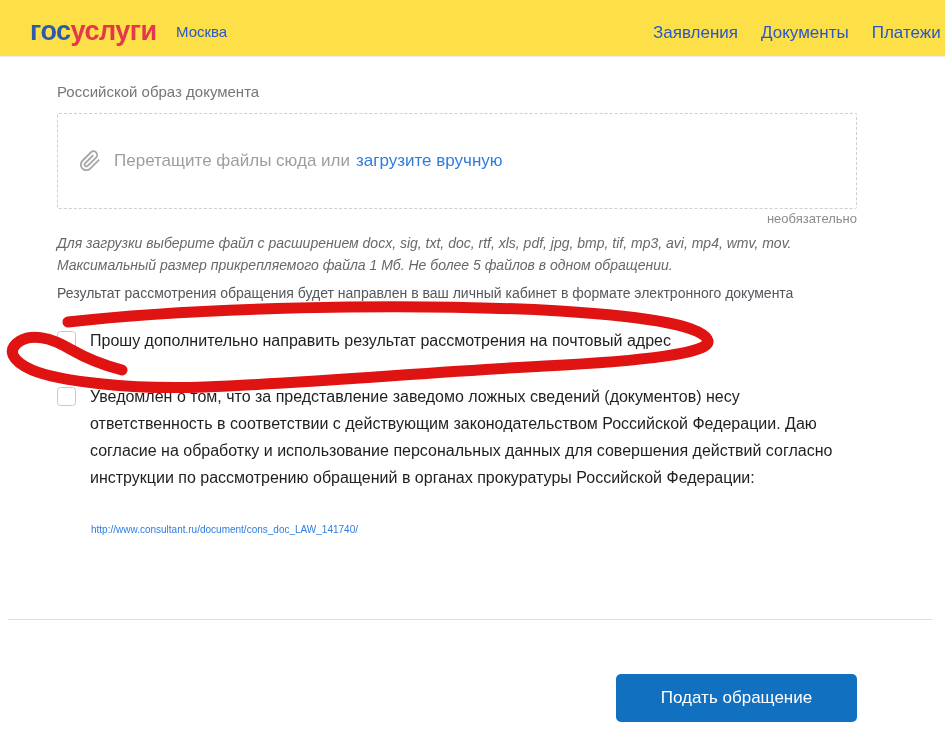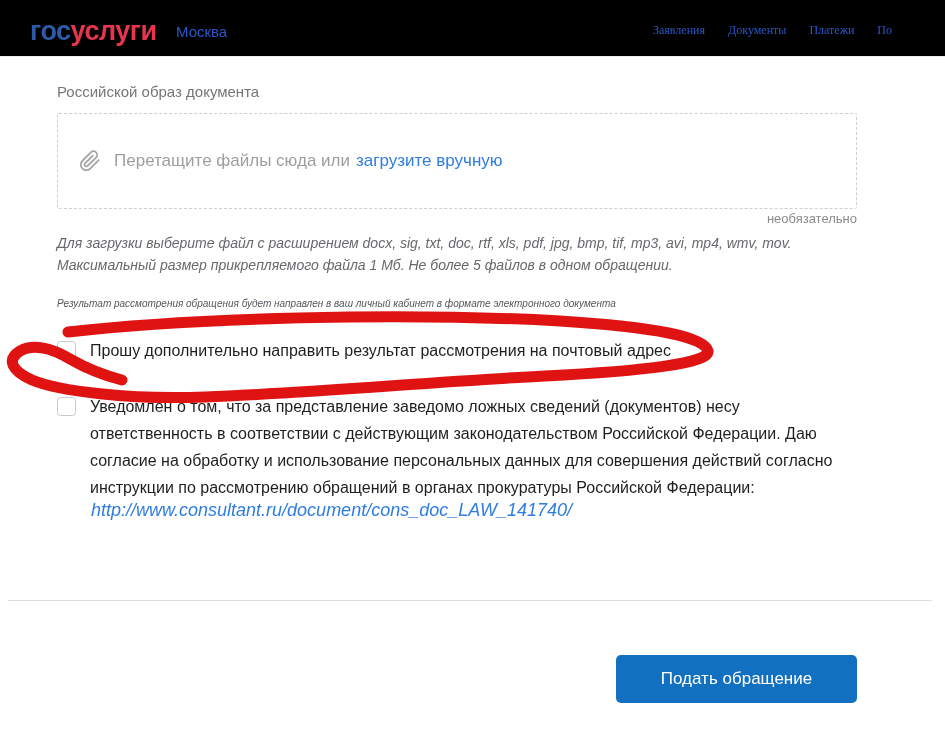--- a/index.html
+++ b/index.html
@@ -1,61 +1,61 @@
 <!DOCTYPE html>
 <html lang="ru"><head>
 <meta charset="utf-8">
 <style>
   * { margin:0; padding:0; box-sizing:border-box; }
   html,body { width:945px; height:752px; overflow:hidden; background:#fff;
     font-family:"Liberation Sans","DejaVu Sans",sans-serif; color:#222; }
 
   
-  .header { position:relative; height:57px; border-bottom:1px solid #ececec; background:#000000; }
+  .header { position:relative; height:57px; border-bottom:1px solid #ececec; background:#fde047; }
   .logo { position:absolute; left:30px; top:16px; font-size:27px; font-weight:bold;
     letter-spacing:-0.5px; cursor:pointer; }
   .logo .p1 { color:#2d5ba9; }
   .logo .p2 { color:#e5364e; }
   .region { position:absolute; left:176px; top:23px; font-size:15px; color:#2a57c8; cursor:pointer; }
   .nav { position:absolute; left:653px; top:23px; display:flex; gap:23px; white-space:nowrap; }
-  .nav .nav-item { font-size:12px; color:#2a57c8; cursor:pointer;font-family:Liberation Serif, serif; }
+  .nav .nav-item { font-size:17px; color:#2a57c8; cursor:pointer; }
 
   
   .content { padding:27px 0 0 57px; width:857px; }
   .field-label { font-size:15px; line-height:15px; color:#767676; }
 
   .dropzone { margin-top:14px; width:800px; height:96px; border:1px dashed #cfcfcf;
     border-radius:2px; background:#fff; display:flex; align-items:center;
     padding-left:21px; cursor:pointer; }
   .clip { width:22px; height:22px; flex:0 0 auto; margin-right:13px; }
   .drop-text { font-size:17px; color:#9e9e9e; }
   .drop-link { font-size:17px; color:#2e7de0; margin-left:6px; cursor:pointer; }
 
   .optional { margin-top:3px; width:800px; text-align:right; font-size:13px;
     line-height:14px; color:#8b8b8b; }
 
   .hint { margin-top:6px; width:800px; font-size:14px; line-height:22px;
     font-style:italic; color:#66686c; }
 
-  .result-note { margin-top:20px; width:840px; font-size:10px; line-height:15px;
-    font-style:italic; color:#54575c; }
+  .result-note { margin-top:10px; width:840px; font-size:14px; line-height:15px;
+    color:#54575c; }
 
   .check-row { display:flex; align-items:flex-start; }
   .check-row.row1 { margin-top:30px; position:relative; }
   .check-row.row2 { margin-top:36px; }
   .checkbox { width:19px; height:19px; flex:0 0 auto; border:1px solid #c6cacd;
     border-radius:3.5px; background:#fff; cursor:pointer; margin-right:14px; }
   .check-label { font-size:16px; line-height:20px; color:#1f1f1f; cursor:pointer; }
   .check-label.multiline { width:765px; line-height:27px; margin-top:-4px; }
 
   .annotation-svg { position:absolute; left:-57px; top:-33px; width:745px; height:112px;
     overflow:visible; pointer-events:none; }
 
-  .law-link { display:block; margin-top:2px; padding-left:34px; font-size:18px;
-    line-height:15px; color:#2e7de0; text-decoration:none; cursor:pointer;font-style:italic; }
+  .law-link { display:block; margin-top:31px; padding-left:34px; font-size:10px;
+    line-height:15px; color:#2e7de0; text-decoration:none; cursor:pointer; }
 
   .divider { margin-top:82px; margin-left:-49px; width:924px; height:1px; background:#dadfe3; }
 
   .submit-btn { display:block; margin:54px 0 0 auto; width:241px; height:48px;
     background:#1270c0; color:#fff; font-size:17px; border:none; border-radius:5px;
     cursor:pointer; font-family:"Liberation Sans","DejaVu Sans",sans-serif; }
 </style>
 </head>
 <body>
 

